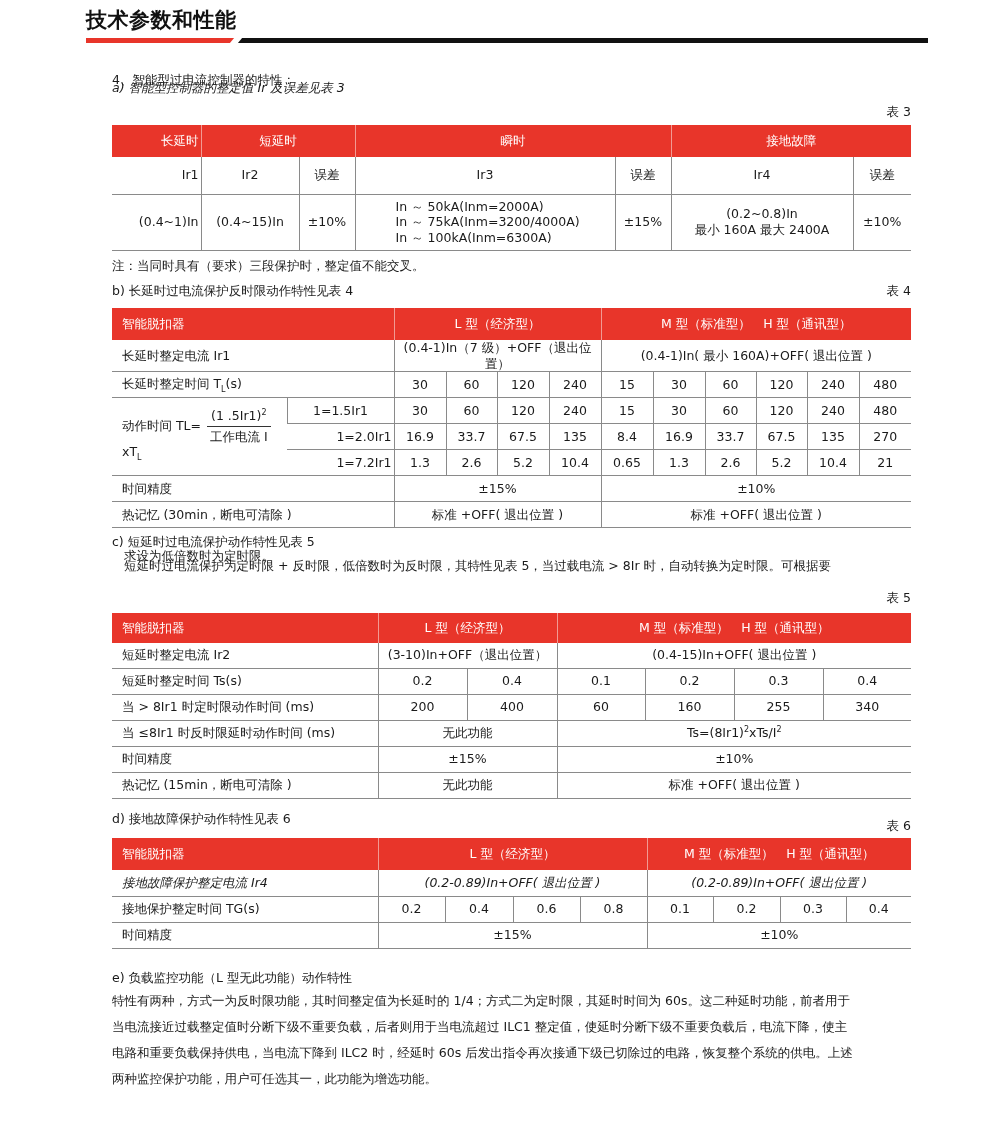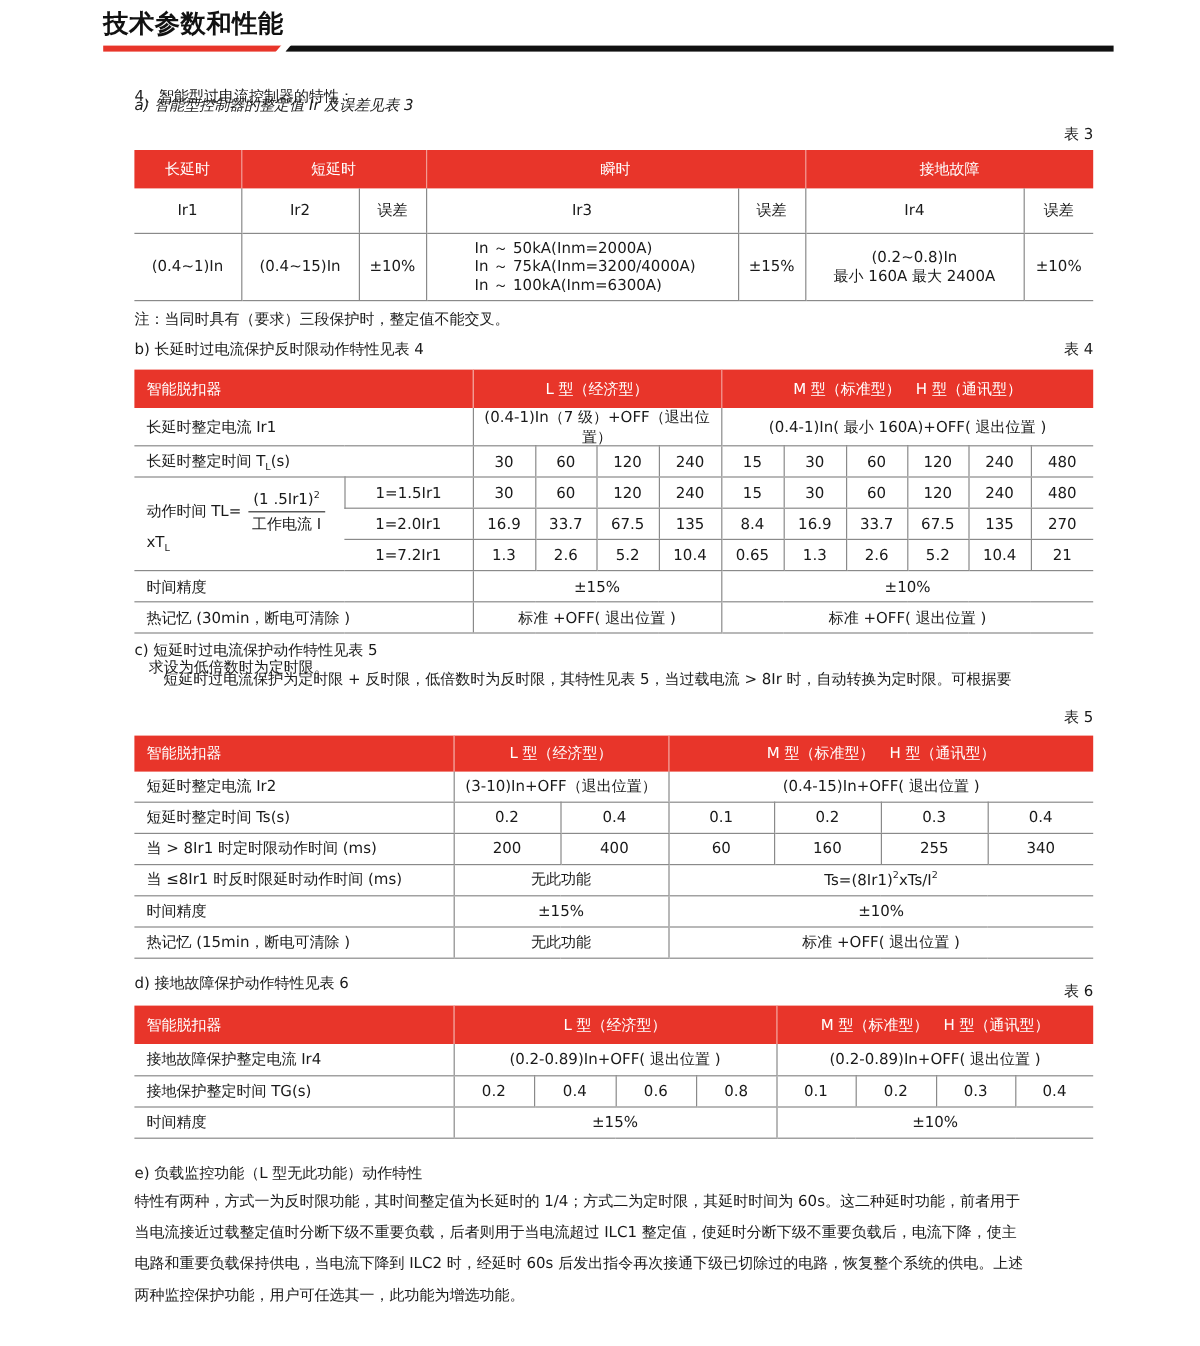--- a/index.html
+++ b/index.html
@@ -10,21 +10,21 @@
   .title-rule { position: absolute; left: 86px; top: 38px; width: 842px; height: 6px; }
   .title-rule .red { position: absolute; left: 0; top: 0; height: 5px; width: 150px; background: #e8352a; }
   .title-rule .black { position: absolute; left: 152px; top: 0; height: 5px; right: 0; background: #111; }
   .title-rule .slash { position: absolute; left: 146px; top: -1px; width: 8px; height: 7px; background: #fff; transform: skewX(-40deg); }
 
   .txt { position: absolute; font-size: 12.5px; color: #1a1a1a; white-space: nowrap; }
   .tbl-label { position: absolute; right: 89px; font-size: 12.5px; color: #1a1a1a; }
 
   table { position: absolute; border-collapse: collapse; table-layout: fixed; font-size: 12.5px; color: #1a1a1a; }
   td { border-bottom: 1px solid #8a8a8a; border-left: 1px solid #8a8a8a; text-align: center; vertical-align: middle; line-height: 1.25; padding: 0 2px; }
-  td:first-child { border-left: none; }
+  td:first-child { border-left: none; text-align: right; }
   tr.hdr td { background: #e8352a; color: #fff; border-left: 1px solid #f29a93; border-bottom: none; }
   tr.hdr td:first-child { border-left: none; }
   td.left { text-align: left; padding-left: 10px; }
   tr.hdr td.left { }
   sup, sub { font-size: 8px; }
 
   .para { position: absolute; left: 112px; width: 806px; font-size: 12.5px; line-height: 26px; color: #1a1a1a; }
   .frac { display: inline-block; vertical-align: middle; text-align: center; margin: 0 6px; }
   .frac .num { display: block; border-bottom: 1px solid #333; padding: 0 4px 2px; }
   .frac .den { display: block; padding-top: 2px; }
@@ -180,21 +180,21 @@
   </tr>
   <tr style="height:26px;">
     <td colspan="2" class="left">热记忆 (30min，断电可清除 )</td>
     <td colspan="4">标准 +OFF( 退出位置 )</td>
     <td colspan="6">标准 +OFF( 退出位置 )</td>
   </tr>
 </tbody>
   </table>
 
 <div class="txt" style="left:112px;top:534px;">c) 短延时过电流保护动作特性见表 5</div>
-<div class="txt" style="left:136px;top:558px;text-align:center;">短延时过电流保护为定时限 + 反时限，低倍数时为反时限，其特性见表 5，当过载电流 &gt; 8Ir 时，自动转换为定时限。可根据要</div>
+<div class="txt" style="left:124px;top:558px;text-align:center;">短延时过电流保护为定时限 + 反时限，低倍数时为反时限，其特性见表 5，当过载电流 &gt; 8Ir 时，自动转换为定时限。可根据要</div>
 <div class="txt" style="left:124px;top:548px;">求设为低倍数时为定时限。</div>
 <div class="tbl-label" style="top:590px;">表 5</div>
 
 <table style="left:112px;top:613px;width:799px;">
   <colgroup>
     <col style="width:266px">
       <col style="width:89px">
       <col style="width:90px">
     <col style="width:88px">
       <col style="width:89px">
@@ -262,21 +262,21 @@
       <col style="width:67px">
       <col style="width:66px">
       <col style="width:65px">
   </colgroup>
   <tbody>
       <tr class="hdr" style="height:32px;">
     <td class="left">智能脱扣器</td>
     <td colspan="4">L 型（经济型）</td>
     <td colspan="4">M 型（标准型）　H 型（通讯型）</td>
   </tr>
-  <tr style="height:26px;">
+  <tr style="height:26px;font-style:italic;">
     <td class="left">接地故障保护整定电流 Ir4</td>
     <td colspan="4">(0.2-0.89)In+OFF( 退出位置 )</td>
     <td colspan="4">(0.2-0.89)In+OFF( 退出位置 )</td>
   </tr>
   <tr style="height:26px;">
     <td class="left">接地保护整定时间 TG(s)</td>
     <td>0.2</td>
     <td>0.4</td>
     <td>0.6</td>
     <td>0.8</td>

